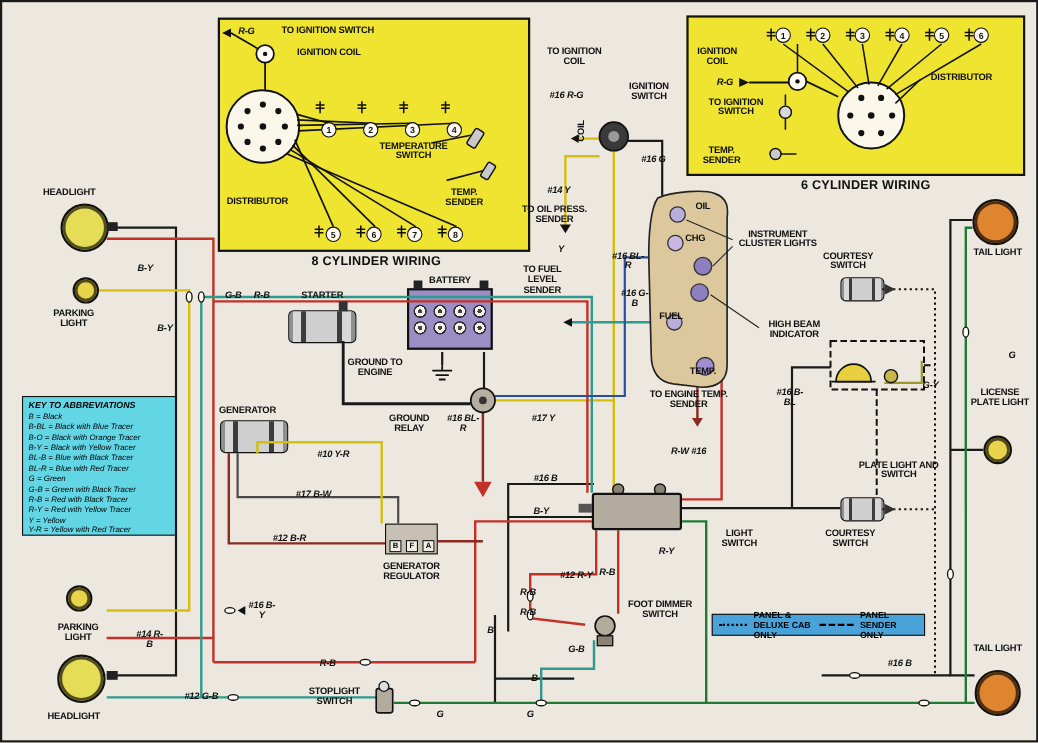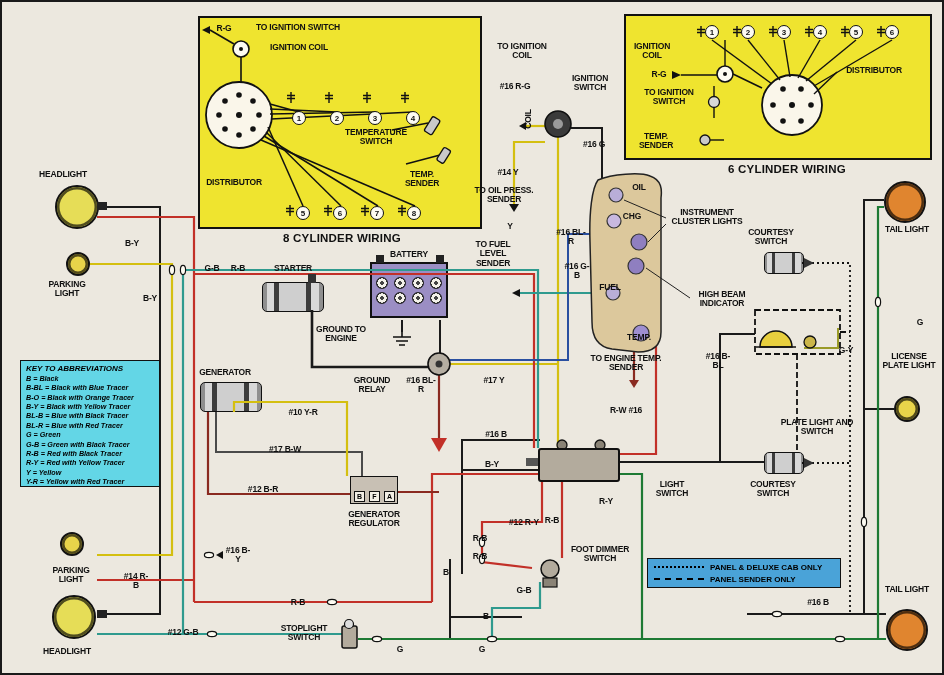--- a/index.html
+++ b/index.html
@@ -1,20 +1,20 @@
 <!DOCTYPE html>
 <html style="--panel-yellow: #efe42f; --key-cyan: #63d6e6; --legend-blue: #4aa3d8; --wire-yellow: #d4bf10; --wire-red: #c23028; --wire-maroon: #8a2a20; --wire-green: #1e7a34; --wire-teal: #2f9a8e; --wire-blue: #2a4fa0; --wire-black: #1a1a1a;"><head>
 <meta charset="utf-8">
 <style>
   *{margin:0;padding:0;box-sizing:border-box}
   html,body{background:#9a968c;font-family:"Liberation Sans",sans-serif}
   #stage{position:relative;width:944px;height:675px;background:#ece8df;border:2px solid #1a1a1a;overflow:hidden}
   .panel{position:absolute;background:var(--panel-yellow,#efe42f);border:2px solid #111;z-index:0}
   .lbl{position:absolute;font-size:8.5px;font-weight:bold;line-height:1.1;color:#101010;text-align:center;z-index:3;letter-spacing:-.2px}
-  .it{}
+  .it{font-style:italic}
   .cap{font-size:11.5px;letter-spacing:.2px}
   .vert{transform:rotate(-90deg);transform-origin:left top}
   svg{position:absolute;left:0;top:0;z-index:1}
   .term{position:absolute;width:14px;height:14px;border:1.5px solid #111;border-radius:50%;
         background:#fdfbf2;font-size:8px;font-weight:bold;color:#111;display:flex;align-items:center;
         justify-content:center;z-index:2}
   .light{position:absolute;border-radius:50%;border:2.5px solid #111;z-index:0;
          box-shadow:inset 0 0 0 2.5px rgba(0,0,0,.65)}
   .grid{background-image:
         repeating-linear-gradient(0deg,transparent 0 3px,rgba(30,20,0,.55) 3px 4px),
@@ -27,23 +27,23 @@
   .cell{width:12px;height:12px;border-radius:50%;background:radial-gradient(circle,#444 0 2px,#f4f2ea 2px 4.6px,#333 4.6px);border:1px solid #222}
   .regbox{position:absolute;left:348px;top:474px;width:48px;height:28px;background:#c8c0b4;
           border:1.5px solid #111;z-index:2}
   .regterm{position:absolute;top:14px;width:11px;height:11px;border:1.2px solid #111;background:#f2efe6;
            font-size:7px;font-weight:bold;display:flex;align-items:center;justify-content:center}
   .lswitch{position:absolute;left:536px;top:446px;width:82px;height:34px;background:#b3ab9d;
            border:2px solid #111;border-radius:3px;z-index:2}
   .keybox{position:absolute;left:18px;top:358px;width:140px;background:var(--key-cyan,#63d6e6);
           border:1.5px solid #111;z-index:3;padding:3px 4px 0 5px}
   .keybox .kt{font-size:8px;font-weight:bold;font-style:italic;margin-bottom:1px}
-  .keybox .kl{font-size:7.2px;font-weight:bold;font-style:italic;line-height:1.3;white-space:nowrap}
+  .keybox .kl{font-size:7.2px;font-weight:normal;font-style:italic;line-height:1.3;white-space:nowrap}
   .legendbox{position:absolute;left:645px;top:556px;width:194px;height:20px;background:var(--legend-blue,#4aa3d8);
-             border:1.5px solid #111;z-index:3;display:flex;flex-direction:column;justify-content:center;gap:3px;padding:14px 6px}
+             border:1.5px solid #111;z-index:3;display:flex;flex-direction:row;justify-content:center;gap:3px;padding:4px 6px}
   .lrow{display:flex;align-items:center;gap:6px}
   .lsample{width:50px;height:0}
   .ldot{border-top:2.5px dotted #000}
   .ldash{border-top:2px dashed #000}
   .lrow span{font-size:8px;font-weight:bold;color:#000}
 </style>
 </head>
 <body>
 
 <div id="stage">

